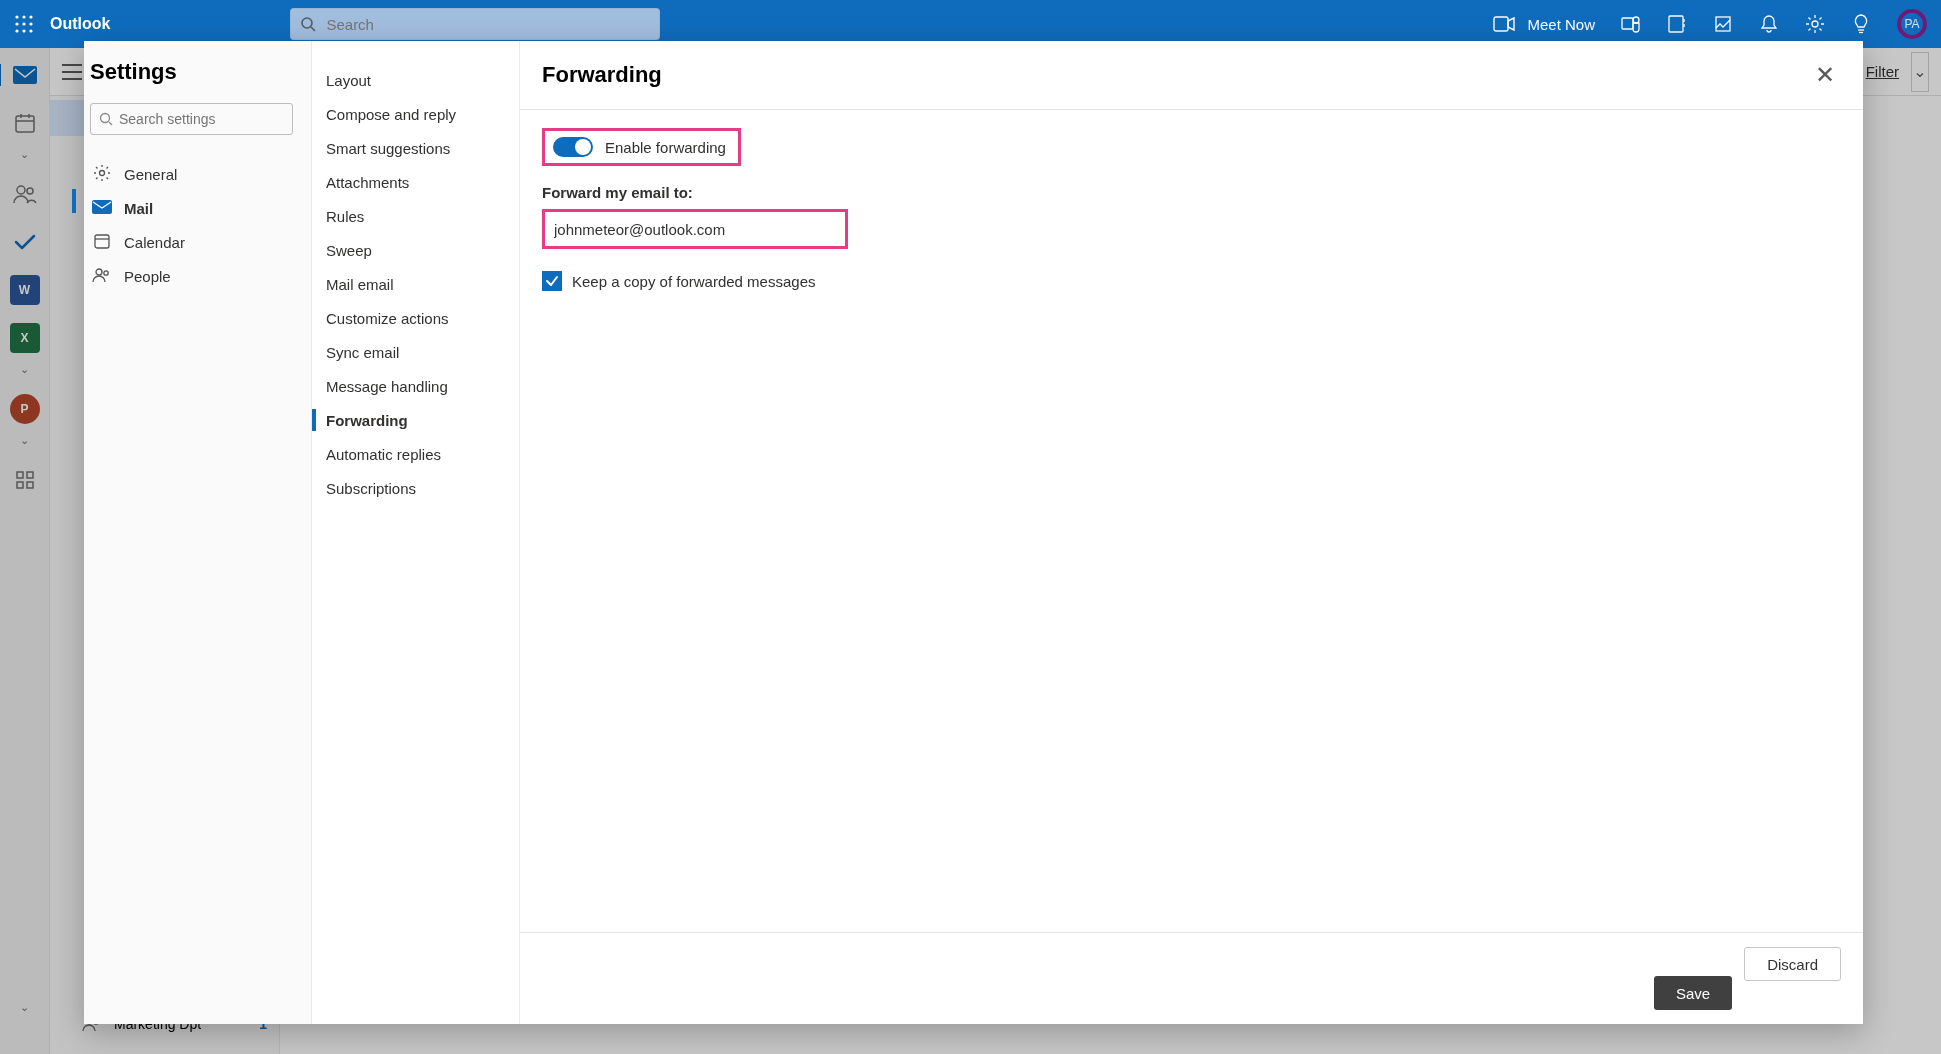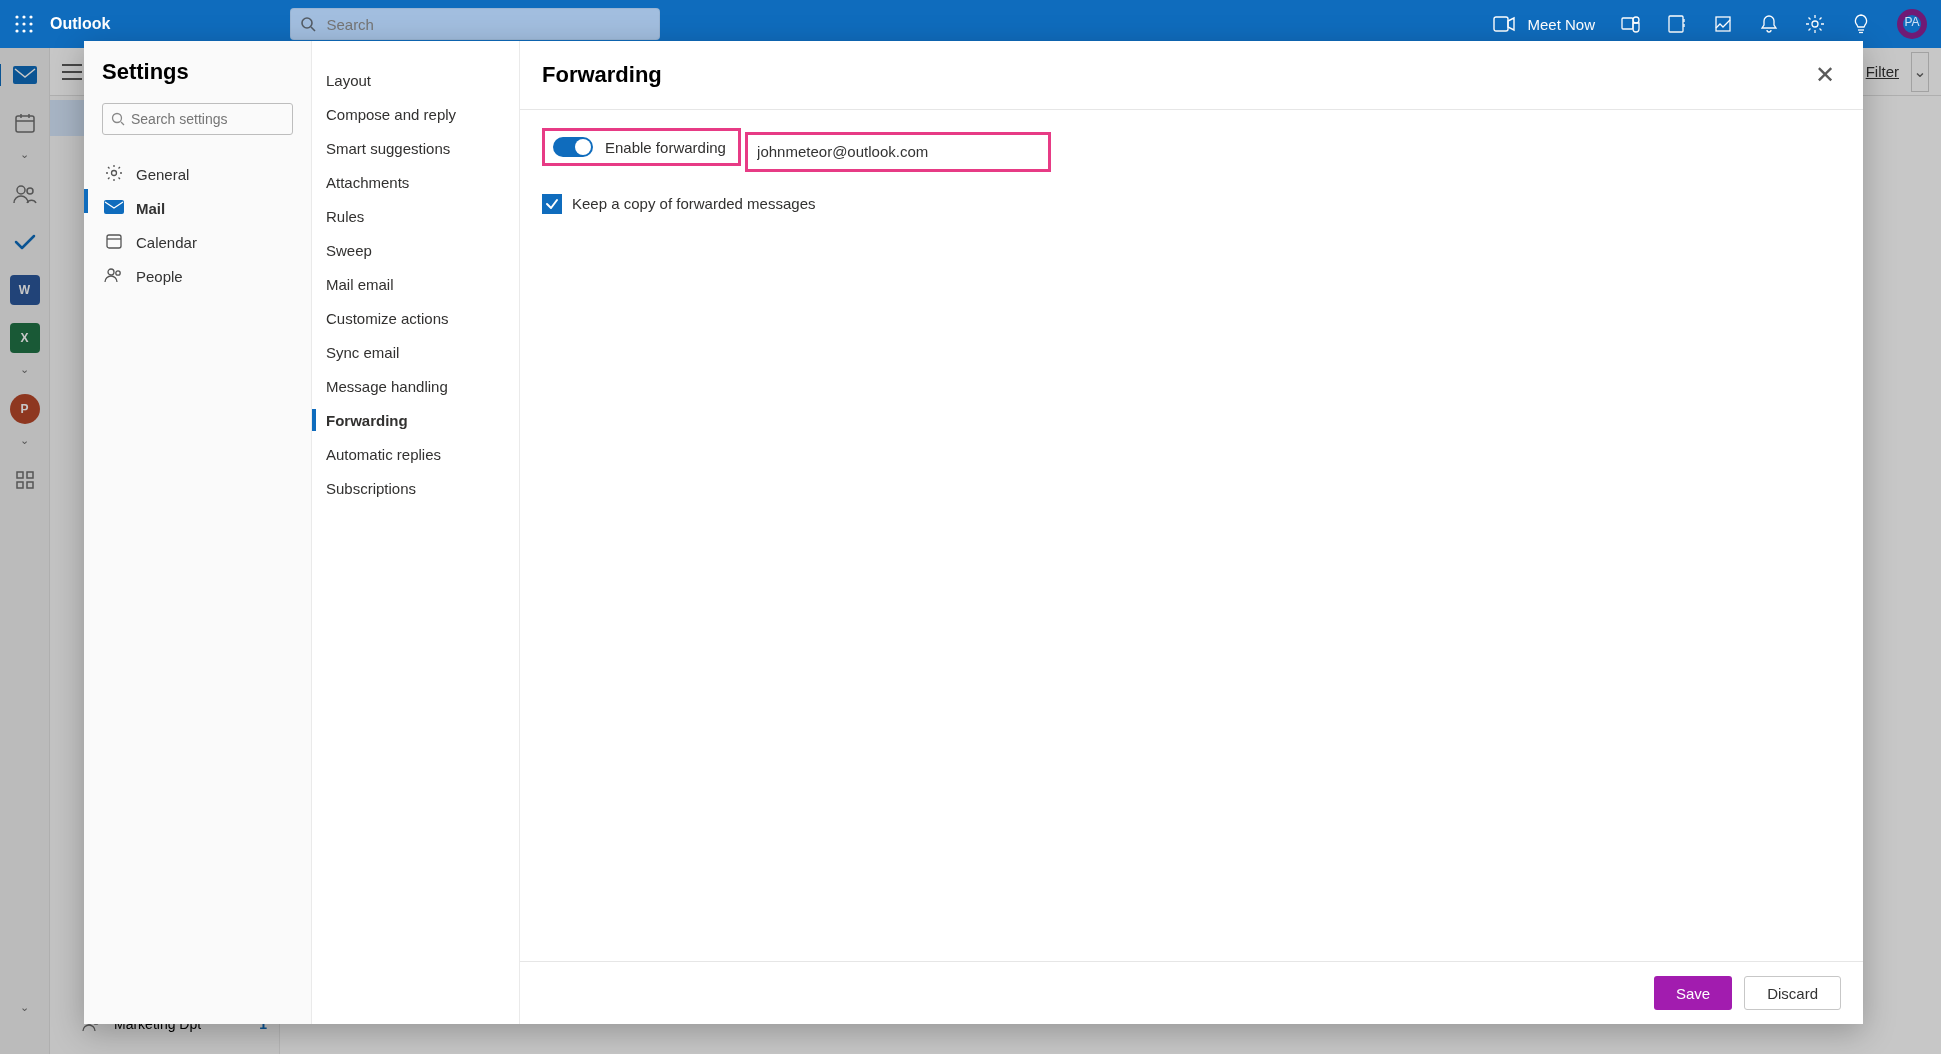--- a/index.html
+++ b/index.html
@@ -16,21 +16,21 @@
   display:flex; align-items:center; background:#a2bedf; border-radius:4px;
   height:32px; width:370px; padding:0 10px; color:#333;
   box-shadow:inset 0 0 0 1px rgba(0,0,0,.05);
 }
 .topbar .search svg{ opacity:.7; margin-right:10px;}
 .topbar .search input{ background:transparent; border:none; outline:none; font-size:15px; color:#333; width:100%;}
 .topbar .flex{ flex:1;}
 .topbar .right{ display:flex; align-items:center; gap:26px; padding-right:4px;}
 .topbar .icon-btn{ width:20px; height:20px; display:flex; align-items:center; justify-content:center; color:#fff;}
 .topbar .meet{ display:flex; align-items:center; gap:12px; font-size:15px; cursor:pointer;}
-.topbar .avatar{ width:30px; height:30px; border-radius:50%; border:6px solid #701a75; display:flex; align-items:flex-start; justify-content:center; font-size:12px; color:#cfe0f4;}
+.topbar .avatar{ width:30px; height:30px; border-radius:50%; border:4px solid #701a75; display:flex; align-items:center; justify-content:center; font-size:12px; color:#cfe0f4;}
 
 
 .apprail{
   position:absolute; top:48px; left:0; bottom:0; width:50px; background:#f0f0f0;
   border-right:1px solid #e0e0e0; display:flex; flex-direction:column; align-items:center;
   padding-top:12px; gap:18px;
 }
 .apprail .app-icon{ width:30px; height:30px; display:flex; align-items:center; justify-content:center; border-radius:4px; font-size:12px; font-weight:600; color:#fff; cursor:pointer; position:relative;}
 .apprail .app-icon.active::before{ content:""; position:absolute; left:-12px; top:4px; bottom:4px; width:3px; background:#0f6cbd;}
 .apprail .caret{ font-size:11px; color:#6e6e6e; margin-top:-8px;}
@@ -61,21 +61,21 @@
   padding:0 12px 0 32px; font-size:14px;
 }
 .folderstrip .footer .ficon{ width:22px; margin-right:10px; color:#666;}
 
 
 .overlay{ position:absolute; top:48px; left:0; right:0; bottom:0; background:rgba(0,0,0,0.22); z-index:10;}
 .modal{
   position:absolute; top:41px; left:84px; right:78px; bottom:30px; background:#fff;
   display:flex; z-index:20; box-shadow:0 8px 30px rgba(0,0,0,.25);
 }
-.modal .col1{ width:228px; border-right:1px solid #eaeaea; background:#fafafa; display:flex; flex-direction:column; padding:18px 18px 0 18px;}
+.modal .col1{ width:228px; border-right:1px solid #eaeaea; background:#fafafa; display:flex; flex-direction:column; padding:18px 18px 0 6px;}
 .modal .col1 h1{ font-size:22px; font-weight:600; margin-bottom:18px;}
 .modal .search-sm{ border:1px solid #bdbdbd; border-radius:3px; height:32px; display:flex; align-items:center; padding:0 8px; margin-bottom:14px;}
 .modal .search-sm input{ border:none; outline:none; font-size:14px; background:transparent; width:100%; margin-left:6px; color:#333;}
 .modal .cat{ display:flex; align-items:flex-end; height:34px; font-size:15px; color:#333; gap:12px; cursor:pointer; padding-left:2px; position:relative;}
 .modal .cat.active{ font-weight:700;}
 .modal .cat.active::before{ content:""; position:absolute; left:-18px; top:6px; bottom:4px; width:4px; background:#0f6cbd;}
 .modal .cat .cicon{ width:20px; height:20px; display:flex; align-items:center; justify-content:center; color:#555;}
 
 .modal .col2{ width:208px; border-right:1px solid #eaeaea; padding:22px 0; overflow:hidden;}
 .modal .sub{ height:34px; display:flex; align-items:center; padding-left:14px; font-size:15px; color:#323130; cursor:pointer; position:relative;}
@@ -93,21 +93,21 @@
 .modal .toggle::after{ content:""; position:absolute; right:2px; top:2px; width:16px; height:16px; background:#fff; border-radius:50%;}
 .modal .sectlbl{ font-weight:700; margin:18px 0 8px 0;}
 .modal .emailbox{ border:3px solid #e73b85; display:inline-block;}
 .modal .emailbox input{ width:300px; height:34px; border:1px solid #fff; padding:0 8px; font-size:15px; outline:none; color:#333;}
 .modal .chkrow{ display:flex; align-items:center; gap:10px; margin-top:22px;}
 .modal .chk{ width:20px; height:20px; background:#0f6cbd; display:flex; align-items:center; justify-content:center; cursor:pointer;}
 .modal .chk svg{ stroke:#fff;}
 
 .modal .footerbar{ border-top:1px solid #e6e6e6; padding:14px 22px; display:flex; justify-content:flex-end; gap:12px;}
 .modal .btn{ height:34px; padding:0 22px; border-radius:3px; font-size:15px; cursor:pointer; border:none; display:flex; align-items:center;}
-.modal .btn.primary{ background:#a21caf; color:#fff;}
+.modal .btn.primary{ background:#404040; color:#fff;margin-top:29px;}
 .modal .btn.secondary{ background:#fff; border:1px solid #c7c7c7; color:#333;}
 
 svg{ display:block;}
 </style>
 </head>
 <body>
 
 <div class="topbar">
   <div class="waffle">
     <svg width="18" height="18" viewBox="0 0 18 18">
@@ -350,20 +350,21 @@
         <span>✕</span>
       </div>
     </div>
     <div class="body">
 
       <div class="hlbox">
         <div class="toggle"></div>
         <span>Enable forwarding</span>
       </div>
 
+      <div class="sectlbl">Forward my email to:</div>
 
       <div class="emailbox">
         <input value="johnmeteor@outlook.com" style="">
       </div>
 
       <div class="chkrow">
         <div class="chk">
           <svg width="14" height="14" viewBox="0 0 14 14" fill="none">
               <path d="M2 7 L6 11 L12 3" stroke="#fff" stroke-width="2" stroke-linecap="round" stroke-linejoin="round"></path>
             </svg>

